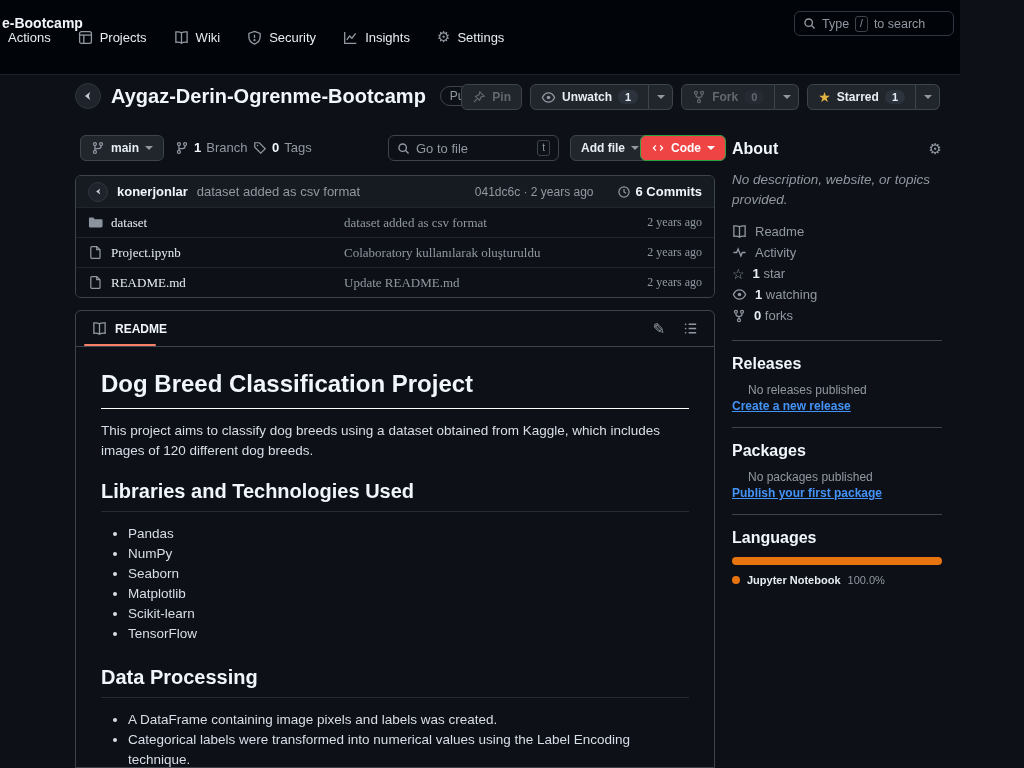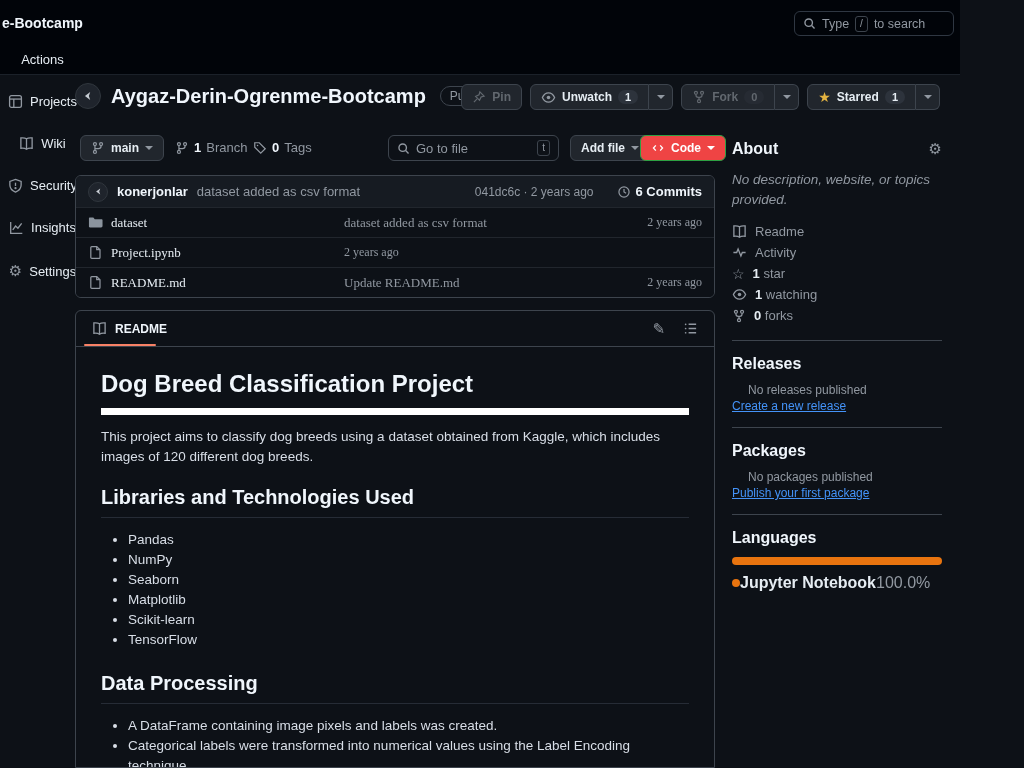--- a/index.html
+++ b/index.html
@@ -14,21 +14,21 @@
 
   
   .ghdr { position:absolute; left:0; top:0; width:960px; height:75px;
           background:#010409; border-bottom:1px solid #1b2129; }
   .brand { position:absolute; left:2px; top:15px; font-size:14px; font-weight:bold; color:#f0f6fc; }
   .gsearch { position:absolute; right:6px; top:11px; width:160px; height:25px;
              border:1px solid #2f3742; border-radius:6px; display:flex; align-items:center;
              gap:6px; padding:0 8px; color:#9198a1; font-size:12.5px; background:#010409; }
   .kbd { border:1px solid #3d444d; border-radius:3px; font-size:10px; line-height:1;
          padding:2px 4px; color:#9198a1; background:transparent; }
-  .gnav { position:absolute; left:8px; top:52px; display:flex; align-items:center; gap:27px;flex-direction:column; }
+  .gnav { position:absolute; left:8px; top:28px; display:flex; align-items:center; gap:27px; }
   .gtab { display:flex; align-items:center; gap:7px; font-size:13px; color:#e6edf3; cursor:pointer; }
 
   
   .repo-row { position:absolute; left:75px; top:83px; display:flex; align-items:center; gap:10px; }
   .avatar { width:26px; height:26px; border-radius:50%; background:#1f242c;
             border:1px solid #30363d; display:flex; align-items:center; justify-content:center; }
   .repo-title { font-size:20px; font-weight:bold; color:#f0f6fc; }
   .pill-public { border:1px solid #3d444d; border-radius:999px; color:#9198a1;
                  font-size:12px; padding:2px 9px; margin-left:4px; }
 
@@ -86,42 +86,42 @@
   .r-hdr { height:36px; border-bottom:1px solid #3d444d; position:relative;
            display:flex; align-items:center; padding:0 16px; }
   .r-tab { display:flex; align-items:center; gap:8px; font-size:12px; font-weight:bold;
            color:#f0f6fc; }
   .r-underline { position:absolute; left:8px; bottom:0; width:72px; height:2px;
                  background:#f78166; border-radius:2px; }
   .r-hdr-icons { margin-left:auto; display:flex; gap:18px; align-items:center; color:#9198a1; }
   .pencil { font-size:15px; color:#9198a1; }
   .r-body { padding:0 25px; }
   .r-title { margin-top:23px; font-size:24px; font-weight:bold; color:#f0f6fc;
-             padding-bottom:10px; border-bottom:7px solid #ffffff; }
+             padding-bottom:10px; border-bottom:1px solid #ffffff; }
   .r-p { margin-top:12px; font-size:13.5px; line-height:1.45; color:#d8dee7; }
   .r-h2 { margin-top:20px; font-size:20px; font-weight:bold; color:#f0f6fc;
           padding-bottom:8px; border-bottom:1px solid #262c36; }
   .r-ul { margin:12px 0 0 0; padding-left:27px; }
   .r-ul li { font-size:13.5px; line-height:20px; color:#d8dee7; }
 
   
   .sidebar { position:absolute; left:732px; top:140px; width:210px; }
   .s-h { font-size:16px; font-weight:bold; color:#f0f6fc; }
   .about-hdr { position:relative; }
   .about-gear { position:absolute; right:0; top:0; font-size:15px; color:#9198a1; }
   .s-desc { margin-top:12px; font-style:italic; font-size:13.5px; line-height:1.45; color:#9198a1; }
   .s-list { margin-top:12px; }
   .s-item { display:flex; align-items:center; gap:8px; font-size:13px; color:#9198a1; height:21px; }
   .s-item b { color:#e6edf3; }
   .s-hr { border:none; border-top:1px solid #3d444d; margin:14px 0 0 0; }
   .s-sec-h { margin-top:14px; }
   .s-empty { margin-top:10px; font-size:12px; color:#9198a1;margin-left:16px; }
-  .s-link { margin-top:2px; font-size:12px; color:#4493f8; text-decoration:underline; cursor:pointer; }
+  .s-link { margin-top:2px; font-size:12px; color:#4493f8; text-decoration:underline; cursor:pointer;font-weight:bold; }
   .lang-bar { margin-top:10px; height:8px; border-radius:4px; background:#e8740f; }
-  .lang-row { margin-top:9px; display:flex; align-items:center; font-size:16px; }
+  .lang-row { margin-top:9px; display:flex; align-items:center; gap:7px; font-size:11px; }
   .lang-dot { width:8px; height:8px; border-radius:50%; background:#e8740f; }
   .lang-name { font-weight:bold; color:#e6edf3; }
   .lang-pct { color:#9198a1; }
   .gear-glyph { font-style:normal; }
 </style>
 </head>
 <body>
 
 <div class="ghdr">
   <div class="brand">e-Bootcamp</div>
@@ -324,20 +324,21 @@
     <span class="fmsg">dataset added as csv format</span>
     <span class="ftime">2 years ago</span>
   </div>
 
   <div class="frow">
     <svg class="ic" width="15" height="15" viewBox="0 0 16 16" fill="none" stroke="currentColor" stroke-width="1.3">
         <path d="M4 1.7h5.3L12.8 5v8.3c0 .55-.45 1-1 1H4c-.55 0-1-.45-1-1V2.7c0-.55.45-1 1-1z"></path>
         <polyline points="9.3,1.7 9.3,5 12.8,5"></polyline>
       </svg>
     <span class="fname">Project.ipynb</span>
+    <span class="fmsg">Colaboratory kullanılarak oluşturuldu</span>
     <span class="ftime">2 years ago</span>
   </div>
 
   <div class="frow">
     <svg class="ic" width="15" height="15" viewBox="0 0 16 16" fill="none" stroke="currentColor" stroke-width="1.3">
         <path d="M4 1.7h5.3L12.8 5v8.3c0 .55-.45 1-1 1H4c-.55 0-1-.45-1-1V2.7c0-.55.45-1 1-1z"></path>
         <polyline points="9.3,1.7 9.3,5 12.8,5"></polyline>
       </svg>
     <span class="fname">README.md</span>
     <span class="fmsg">Update README.md</span>

